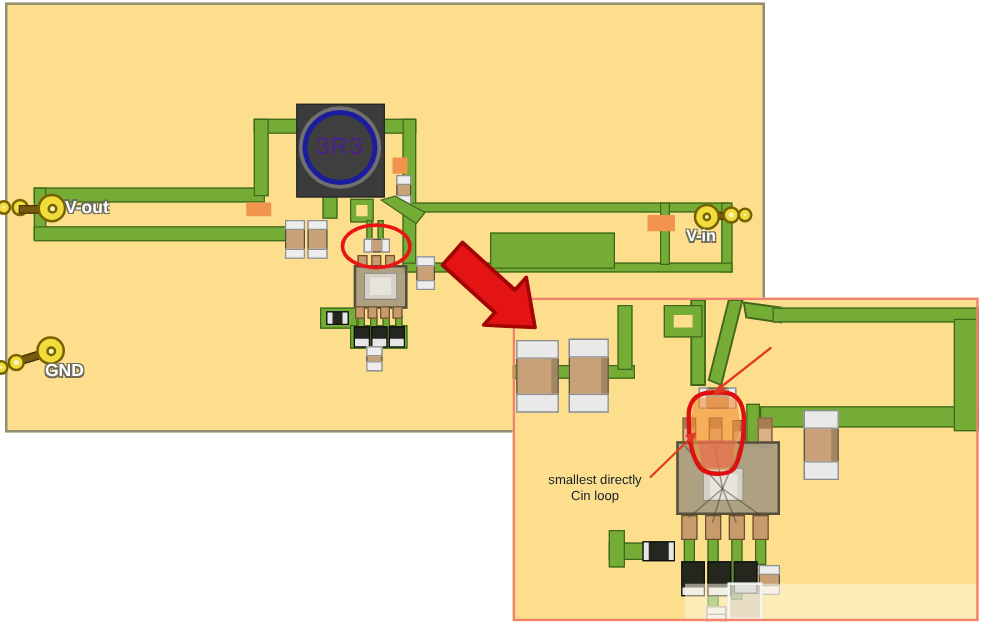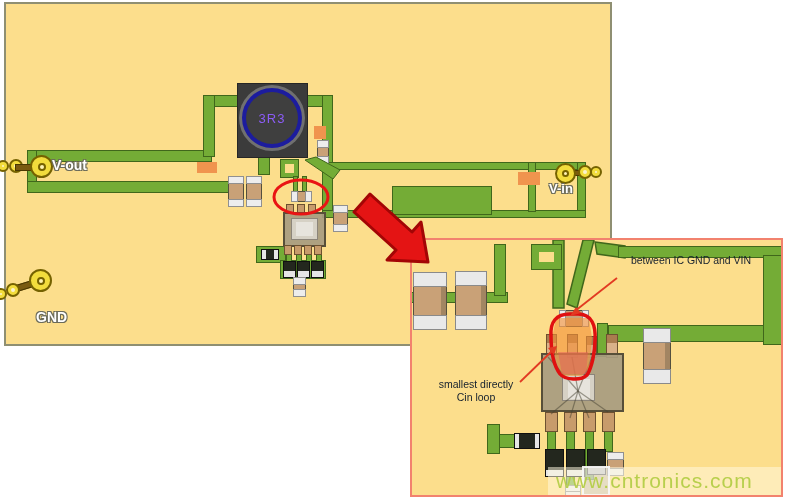--- a/index.html
+++ b/index.html
@@ -98,39 +98,39 @@
   <div class="a blk" style="left:283px;top:261px;width:13px;height:17px"></div>
   <div class="a blk" style="left:297px;top:261px;width:13px;height:17px"></div>
   <div class="a blk" style="left:311px;top:261px;width:13px;height:17px"></div>
   <div class="a blkh" style="left:261px;top:249px;width:18px;height:11px"></div>
   <div class="a cap" style="left:293px;top:277px;width:13px;height:20px"></div>
 
   <div class="a" style="left:237px;top:83px;width:71px;height:75px;background:#3B3B3B;border:1px solid #262626"></div>
   <div class="a circ" style="left:239px;top:85px;width:66px;height:66px;background:#707070"></div>
   <div class="a circ" style="left:242px;top:88px;width:60px;height:60px;background:#1C1C9E"></div>
   <div class="a circ" style="left:246px;top:92px;width:52px;height:52px;background:#3F3F3F"></div>
-  <div class="a" style="left:239px;top:85px;width:66px;height:66px;display:flex;align-items:center;justify-content:center;color:#8b5cf6;font-size:13px;letter-spacing:1px">3R3</div>
+  <div class="a" style="left:239px;top:85px;width:66px;height:66px;display:flex;align-items:center;justify-content:center;color:#4c1d95;font-size:19px;letter-spacing:1px">3R3</div>
 
   <div class="a ring" style="left:-3px;top:160px;width:12px;height:12px"></div>
   <div class="a ring" style="left:9px;top:159px;width:14px;height:14px"></div>
   <div class="a pin" style="left:15px;top:164px;width:20px;height:7px"></div>
   <div class="a conn" style="left:30px;top:155px;width:23px;height:23px"></div>
 
   <div class="a pin" style="left:9px;top:283px;width:28px;height:7px;transform:rotate(-17deg)"></div>
   <div class="a ring" style="left:6px;top:283px;width:14px;height:14px"></div>
   <div class="a ring" style="left:-5px;top:288px;width:12px;height:12px"></div>
   <div class="a conn" style="left:29px;top:269px;width:23px;height:23px"></div>
 
   <div class="a pin" style="left:573px;top:170px;width:12px;height:6px"></div>
   <div class="a conn" style="left:555px;top:163px;width:21px;height:21px"></div>
   <div class="a ring" style="left:578px;top:165px;width:14px;height:14px"></div>
   <div class="a ring" style="left:590px;top:166px;width:12px;height:12px"></div>
 
   <div class="a lbl" style="left:52px;top:157px">V-out</div>
-  <div class="a lbl" style="left:36px;top:309px">GND</div>
+  <div class="a lbl" style="left:36px;top:288px">GND</div>
   <div class="a lbl" style="left:549px;top:181px;font-size:13px">V-in</div>
 
   <svg width="785" height="501" viewBox="0 0 785 501">
     <polygon points="305,160 316,157 340,170 333,179" fill="#74AC36" stroke="#40671B" stroke-width="1"></polygon>
     <ellipse cx="301" cy="197" rx="27" ry="17" fill="none" stroke="#E91414" stroke-width="3"></ellipse>
   </svg>
 
   <div class="a" style="left:410px;top:238px;width:373px;height:259px;background:#FCDE8C;overflow:hidden">
 
     <svg width="373" height="259" viewBox="0 0 373 259">
@@ -187,30 +187,28 @@
       <polygon points="146,80 179,80 182,100 179,130 172,138 153,138 146,124 142,100" fill="rgba(243,146,56,.62)"></polygon>
       <polygon points="148,114 178,114 176,136 152,136" fill="rgba(226,90,90,.45)"></polygon>
       <path d="M 160,76 C 146,76 140,84 141,98 C 141,114 144,128 150,136 C 155,142 171,143 177,137 C 182,129 185,114 185,102 C 186,88 182,76 168,76 Z" fill="none" stroke="#E01010" stroke-width="3.5"></path>
       <line x1="207" y1="40" x2="165" y2="73" stroke="#E23A22" stroke-width="1.8"></line>
       <polygon points="160,78 166,69 171,75" fill="#E23A22"></polygon>
       <line x1="110" y1="144" x2="142" y2="113" stroke="#E23A22" stroke-width="1.8"></line>
       <polygon points="147,108 138,110 144,117" fill="#E23A22"></polygon>
     </svg>
 
     <div class="a ann" style="left:195px;top:16px;width:172px">
-      <span style="display:block">between IC GND and VIN</span>
     </div>
     <div class="a ann" style="left:16px;top:140px;width:100px">
       <span style="display:block">smallest directly</span>
       <span style="display:block">Cin loop</span>
     </div>
 
     <div class="a wm-band" style="left:138px;top:229px;width:235px;height:29px"></div>
     <div class="a wm-logo" style="left:172px;top:228px;width:28px;height:30px"></div>
-    <div class="a wm-text" style="left:146px;top:231px">www.cntronics.com</div>
 
     <div class="a" style="left:0;top:0;right:0;bottom:0;border:2px solid #F2826E"></div>
   </div>
 
   <svg width="785" height="501" viewBox="0 0 785 501">
     <polygon points="354,212 370,194 412,232 421,222 428,262 387,260 396,250" fill="#E41414" stroke="#A30505" stroke-width="3" stroke-linejoin="round"></polygon>
   </svg>
 
 </div>
 

